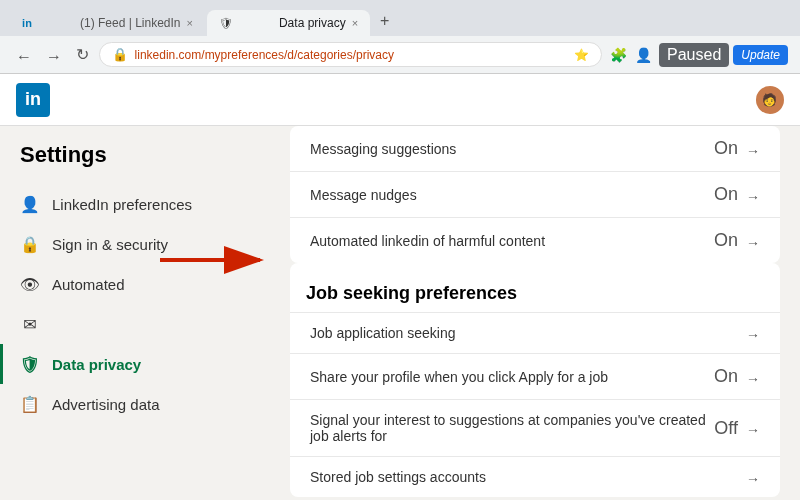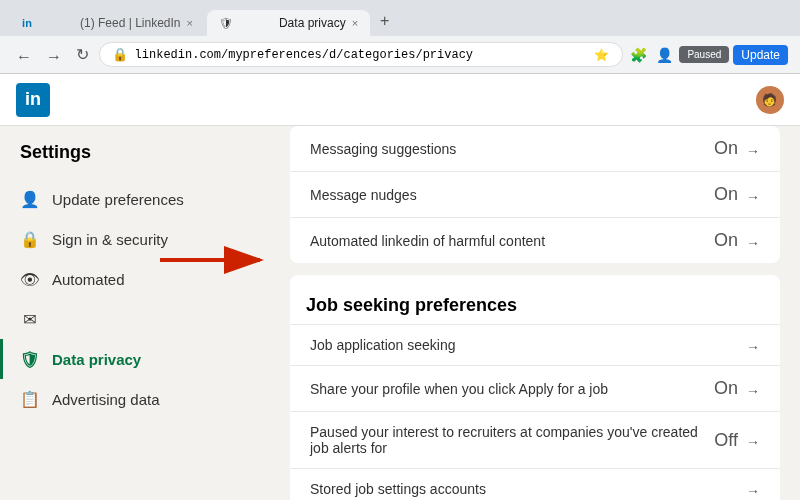--- a/index.html
+++ b/index.html
@@ -11,45 +11,45 @@
     .tab { display: flex; align-items: center; gap: 6px; padding: 6px 12px; border-radius: 8px 8px 0 0; font-size: 12px; cursor: pointer; min-width: 140px; max-width: 200px; background: #dee1e6; color: #555; }
     .tab.active { background: #f1f3f4; color: #202124; }
     .tab .favicon { width: 14px; height: 14px; display: inline-flex; align-items: center; justify-content: center; }
     .tab .tab-title { flex: 1; overflow: hidden; text-overflow: ellipsis; white-space: nowrap; margin-left: 40px; }
     .tab .close-btn { font-size: 11px; color: #777; cursor: pointer; }
     .tab-add { background: transparent; border: none; padding: 6px 8px; cursor: pointer; font-size: 16px; color: #555; }
     .nav-bar { display: flex; align-items: center; gap: 6px; padding: 6px 12px; background: #f1f3f4; }
     .nav-btn { background: none; border: none; cursor: pointer; color: #555; font-size: 16px; padding: 2px 4px; }
     .nav-btn:disabled { color: #ccc; }
     .address-bar { flex: 1; background: #fff; border: 1px solid #ddd; border-radius: 20px; padding: 4px 12px; font-size: 13px; color: #333; display: flex; align-items: center; gap: 6px; }
-    .address-text { flex: 1; color: #000000; font-size: 12px; font-family: Liberation Mono, monospace; }
+    .address-text { flex: 1; color: #c2410c; font-size: 12px; }
     .nav-icons { display: flex; gap: 4px; align-items: center; }
     .nav-icon-btn { background: none; border: none; cursor: pointer; color: #666; font-size: 14px; padding: 2px; }
-    .paused-btn { background: #5f6368; color: white; border: none; border-radius: 4px; padding: 3px 8px; font-size: 10px; cursor: pointer; }
-    .update-btn { background: #1a73e8; color: white; border: none; border-radius: 4px; padding: 3px 8px; font-size: 12px; cursor: pointer; }
+    .paused-btn { background: #5f6368; color: white; border: none; border-radius: 4px; padding: 3px 8px; font-size: 16px; cursor: pointer; }
+    .update-btn { background: #1a73e8; color: white; border: none; border-radius: 4px; padding: 3px 8px; font-size: 12px; cursor: pointer; font-style: italic; }
 
     
     .app { display: flex; height: 440px; background: #f3f2ef; }
 
     
     .linkedin-header { background: white; border-bottom: 1px solid #ddd; padding: 6px 16px; display: flex; align-items: center; justify-content: space-between; height: 52px; position: relative; }
     .linkedin-logo { width: 34px; height: 34px; background: #0077b5; border-radius: 4px; display: flex; align-items: center; justify-content: center; color: white; font-weight: bold; font-size: 18px; }
     .header-avatar { width: 28px; height: 28px; border-radius: 50%; background: #c97b4b; overflow: hidden; display: flex; align-items: center; justify-content: center; font-size: 12px; }
 
     
     .sidebar { width: 270px; min-width: 270px; background: #f3f2ef; padding: 16px 0; overflow-y: auto; }
-    .settings-title { font-size: 18px; font-weight: 700; color: #000; padding: 0 20px 16px; }
+    .settings-title { font-size: 22px; font-weight: 700; color: #000; padding: 0 20px 16px; }
     .nav-item { display: flex; align-items: center; gap: 12px; padding: 10px 20px; cursor: pointer; color: #333; font-size: 15px; }
     .nav-item.active { color: #057642; font-weight: 600; border-left: 3px solid #057642; padding-left: 17px; }
     .nav-icon { width: 20px; height: 20px; display: flex; align-items: center; justify-content: center; font-size: 16px; }
 
     
     .main-content { flex: 1; overflow-y: auto; padding: 0 20px 20px; background: #f3f2ef; }
 
-    .section-card { background: white; border-radius: 8px; margin-bottom: 12px; overflow: hidden; }
+    .section-card { background: white; border-radius: 8px; margin-bottom: 0; overflow: hidden; }
     .section-title { font-size: 18px; font-weight: 600; color: #000; padding: 20px 16px 8px; }
     .setting-row { display: flex; align-items: center; padding: 12px 20px; border-top: 1px solid #e8e8e8; cursor: pointer; }
     .setting-row:first-of-type { border-top: none; }
     .setting-label { flex: 1; font-size: 14px; color: #333; }
     .setting-value { font-size: 18px; color: #555; margin-right: 8px; }
     .arrow { color: #555; font-size: 14px; }
 
     .full-wrapper { position: relative; }
   </style>
 </head>
@@ -93,21 +93,21 @@
     <div class="linkedin-logo">in</div>
     <div class="header-avatar">🧑</div>
   </div>
 
   <div class="app">
 
     <div class="sidebar">
       <div class="settings-title">Settings</div>
       <div class="nav-item">
         <span class="nav-icon">👤</span>
-        <span>Update preferences</span>
+        <span>LinkedIn preferences</span>
       </div>
       <div class="nav-item">
         <span class="nav-icon">🔒</span>
         <span>Sign in &amp; security</span>
       </div>
       <div class="nav-item">
         <span class="nav-icon">👁</span>
         <span>Automated</span>
       </div>
       <div class="nav-item">
@@ -149,21 +149,21 @@
           <span class="setting-label">Job application seeking</span>
           <span class="setting-value"></span>
           <span class="arrow">→</span>
         </div>
         <div class="setting-row">
           <span class="setting-label">Share your profile when you click Apply for a job</span>
           <span class="setting-value">On</span>
           <span class="arrow">→</span>
         </div>
         <div class="setting-row">
-          <span class="setting-label">Paused your interest to recruiters at companies you've created job alerts for</span>
+          <span class="setting-label">Signal your interest to suggestions at companies you've created job alerts for</span>
           <span class="setting-value">Off</span>
           <span class="arrow">→</span>
         </div>
         <div class="setting-row">
           <span class="setting-label">Stored job settings accounts</span>
           <span class="setting-value"></span>
           <span class="arrow">→</span>
         </div>
       </div>
 

